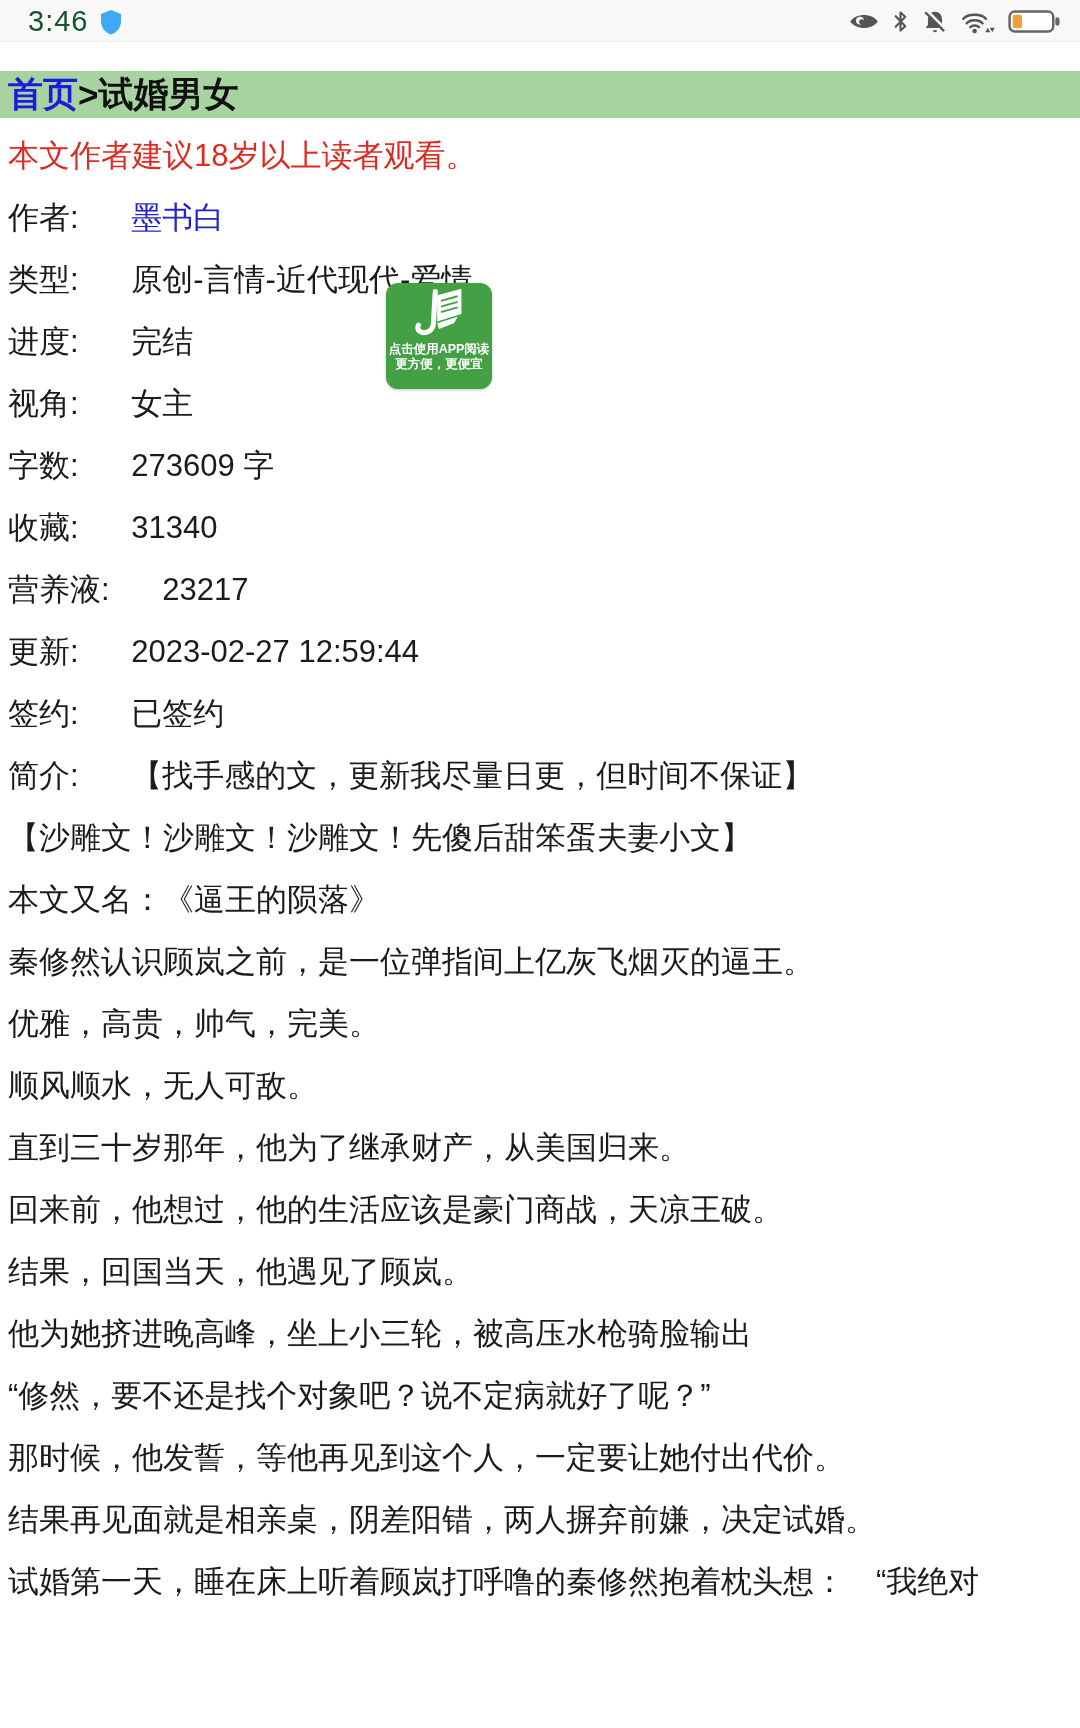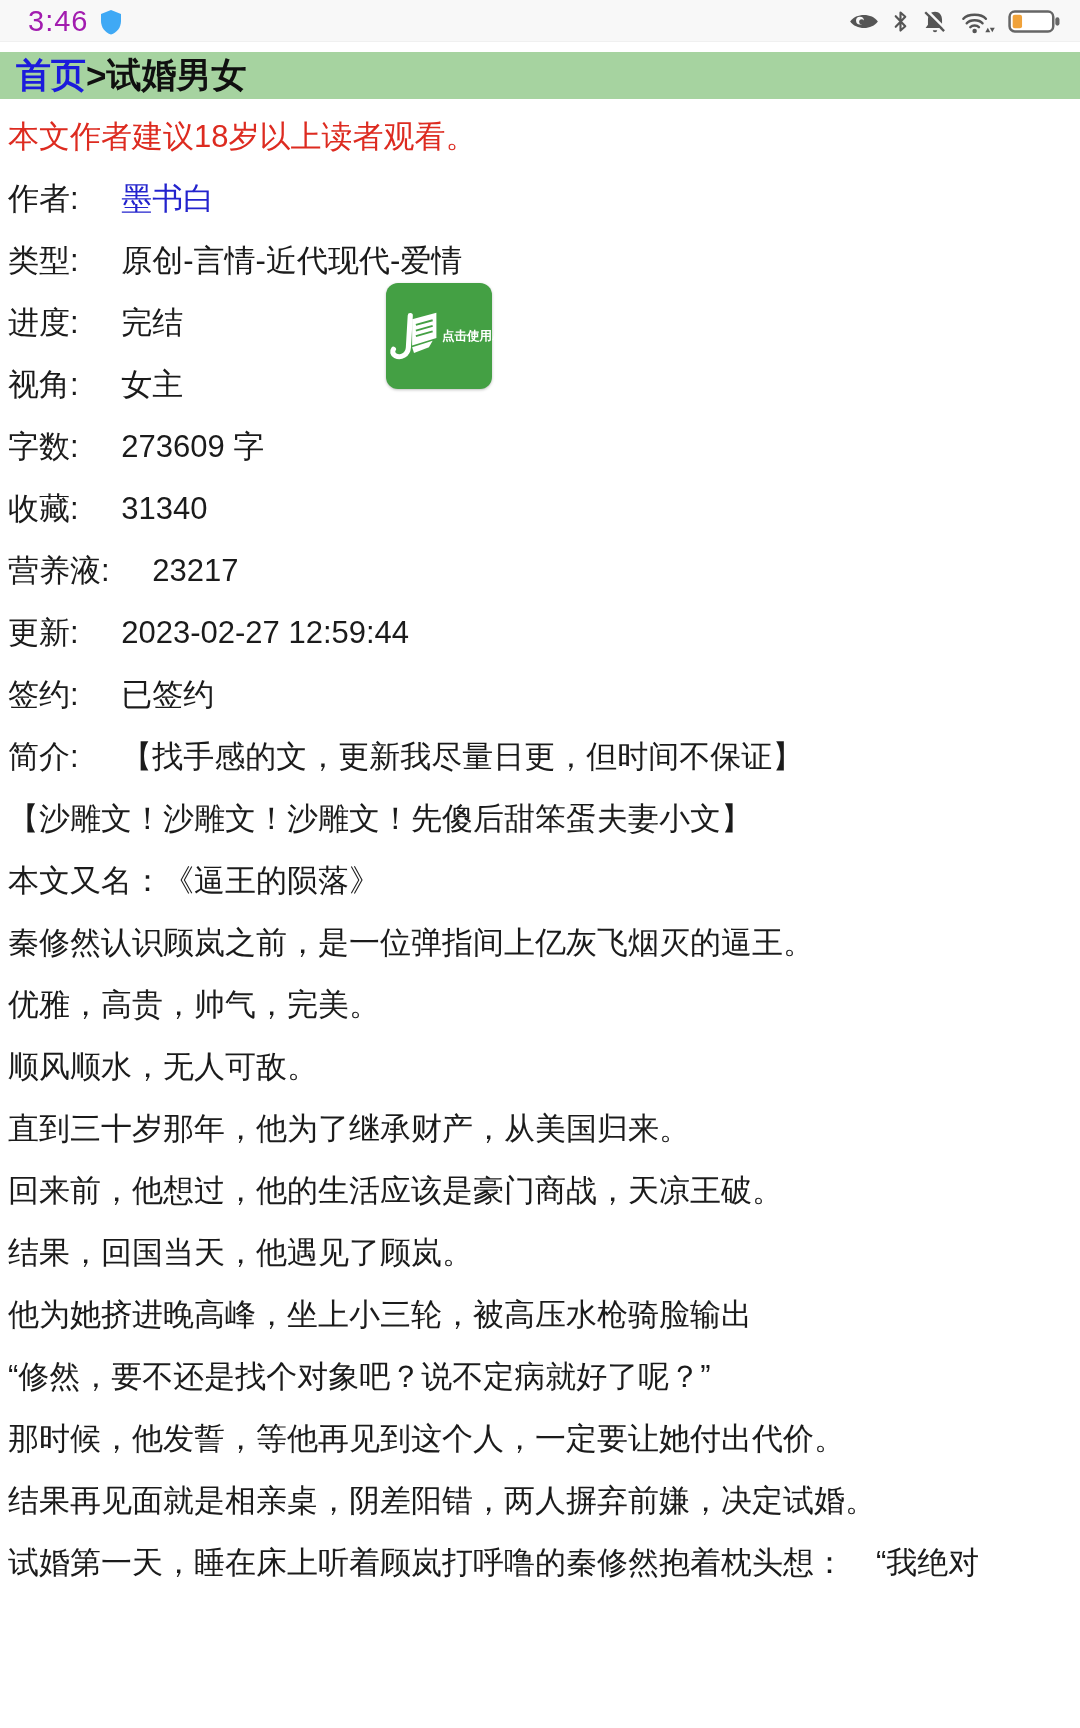--- a/index.html
+++ b/index.html
@@ -12,47 +12,47 @@
     overflow:hidden;
   }
   
   .status-bar{
     height:42px;background:#f8f8f8;
     display:flex;justify-content:space-between;align-items:center;
     padding:2px 20px 0 28px;box-sizing:border-box;
     border-bottom:1px solid #f0f0f0;
   }
   .sb-left{display:flex;align-items:center;gap:12px}
-  .sb-time{font-size:29px;color:#a21caf;letter-spacing:1px}
+  .sb-time{font-size:29px;color:#14532d;letter-spacing:1px}
   .sb-right{display:flex;align-items:center;gap:13px}
   .sb-right svg,.sb-left svg{display:block}
   
   .breadcrumb-bar{
-    margin-top:10px;height:47px;background:#a6d3a0;
+    margin-top:29px;height:47px;background:#a6d3a0;
     display:flex;align-items:center;
-    padding-left:16px;
+    padding-left:8px;
     font-size:35px;font-weight:700;
   }
   .crumb-home{color:#1b1bdc;text-decoration:none;cursor:pointer}
   .crumb-sep,.crumb-title{color:#101010}
   
   .content{padding:7px 8px 0 8px}
   .line{
     height:62px;line-height:62px;
     font-size:31px;white-space:nowrap;color:#1b1b1b;
   }
   .warning{color:#dd2b20}
-  .meta-value{margin-left:34px}
+  .meta-value{margin-left:44px}
   .meta-value.link{color:#2323cd;cursor:pointer}
   
   .app-badge{
     position:absolute;left:386px;top:283px;
     width:106px;height:106px;
     background:#44a044;border-radius:12px;
-    display:flex;align-items:center;
+    display:flex;flex-direction:column;align-items:center;
     box-sizing:border-box;cursor:pointer;
     box-shadow:0 1px 3px rgba(0,0,0,.25);
   }
   .badge-logo{margin-top:3px;height:56px}
   .badge-cap{
     color:#ffffff;font-size:12.5px;line-height:15px;
     font-weight:700;white-space:nowrap;text-align:center;
   }
 </style>
 </head>

